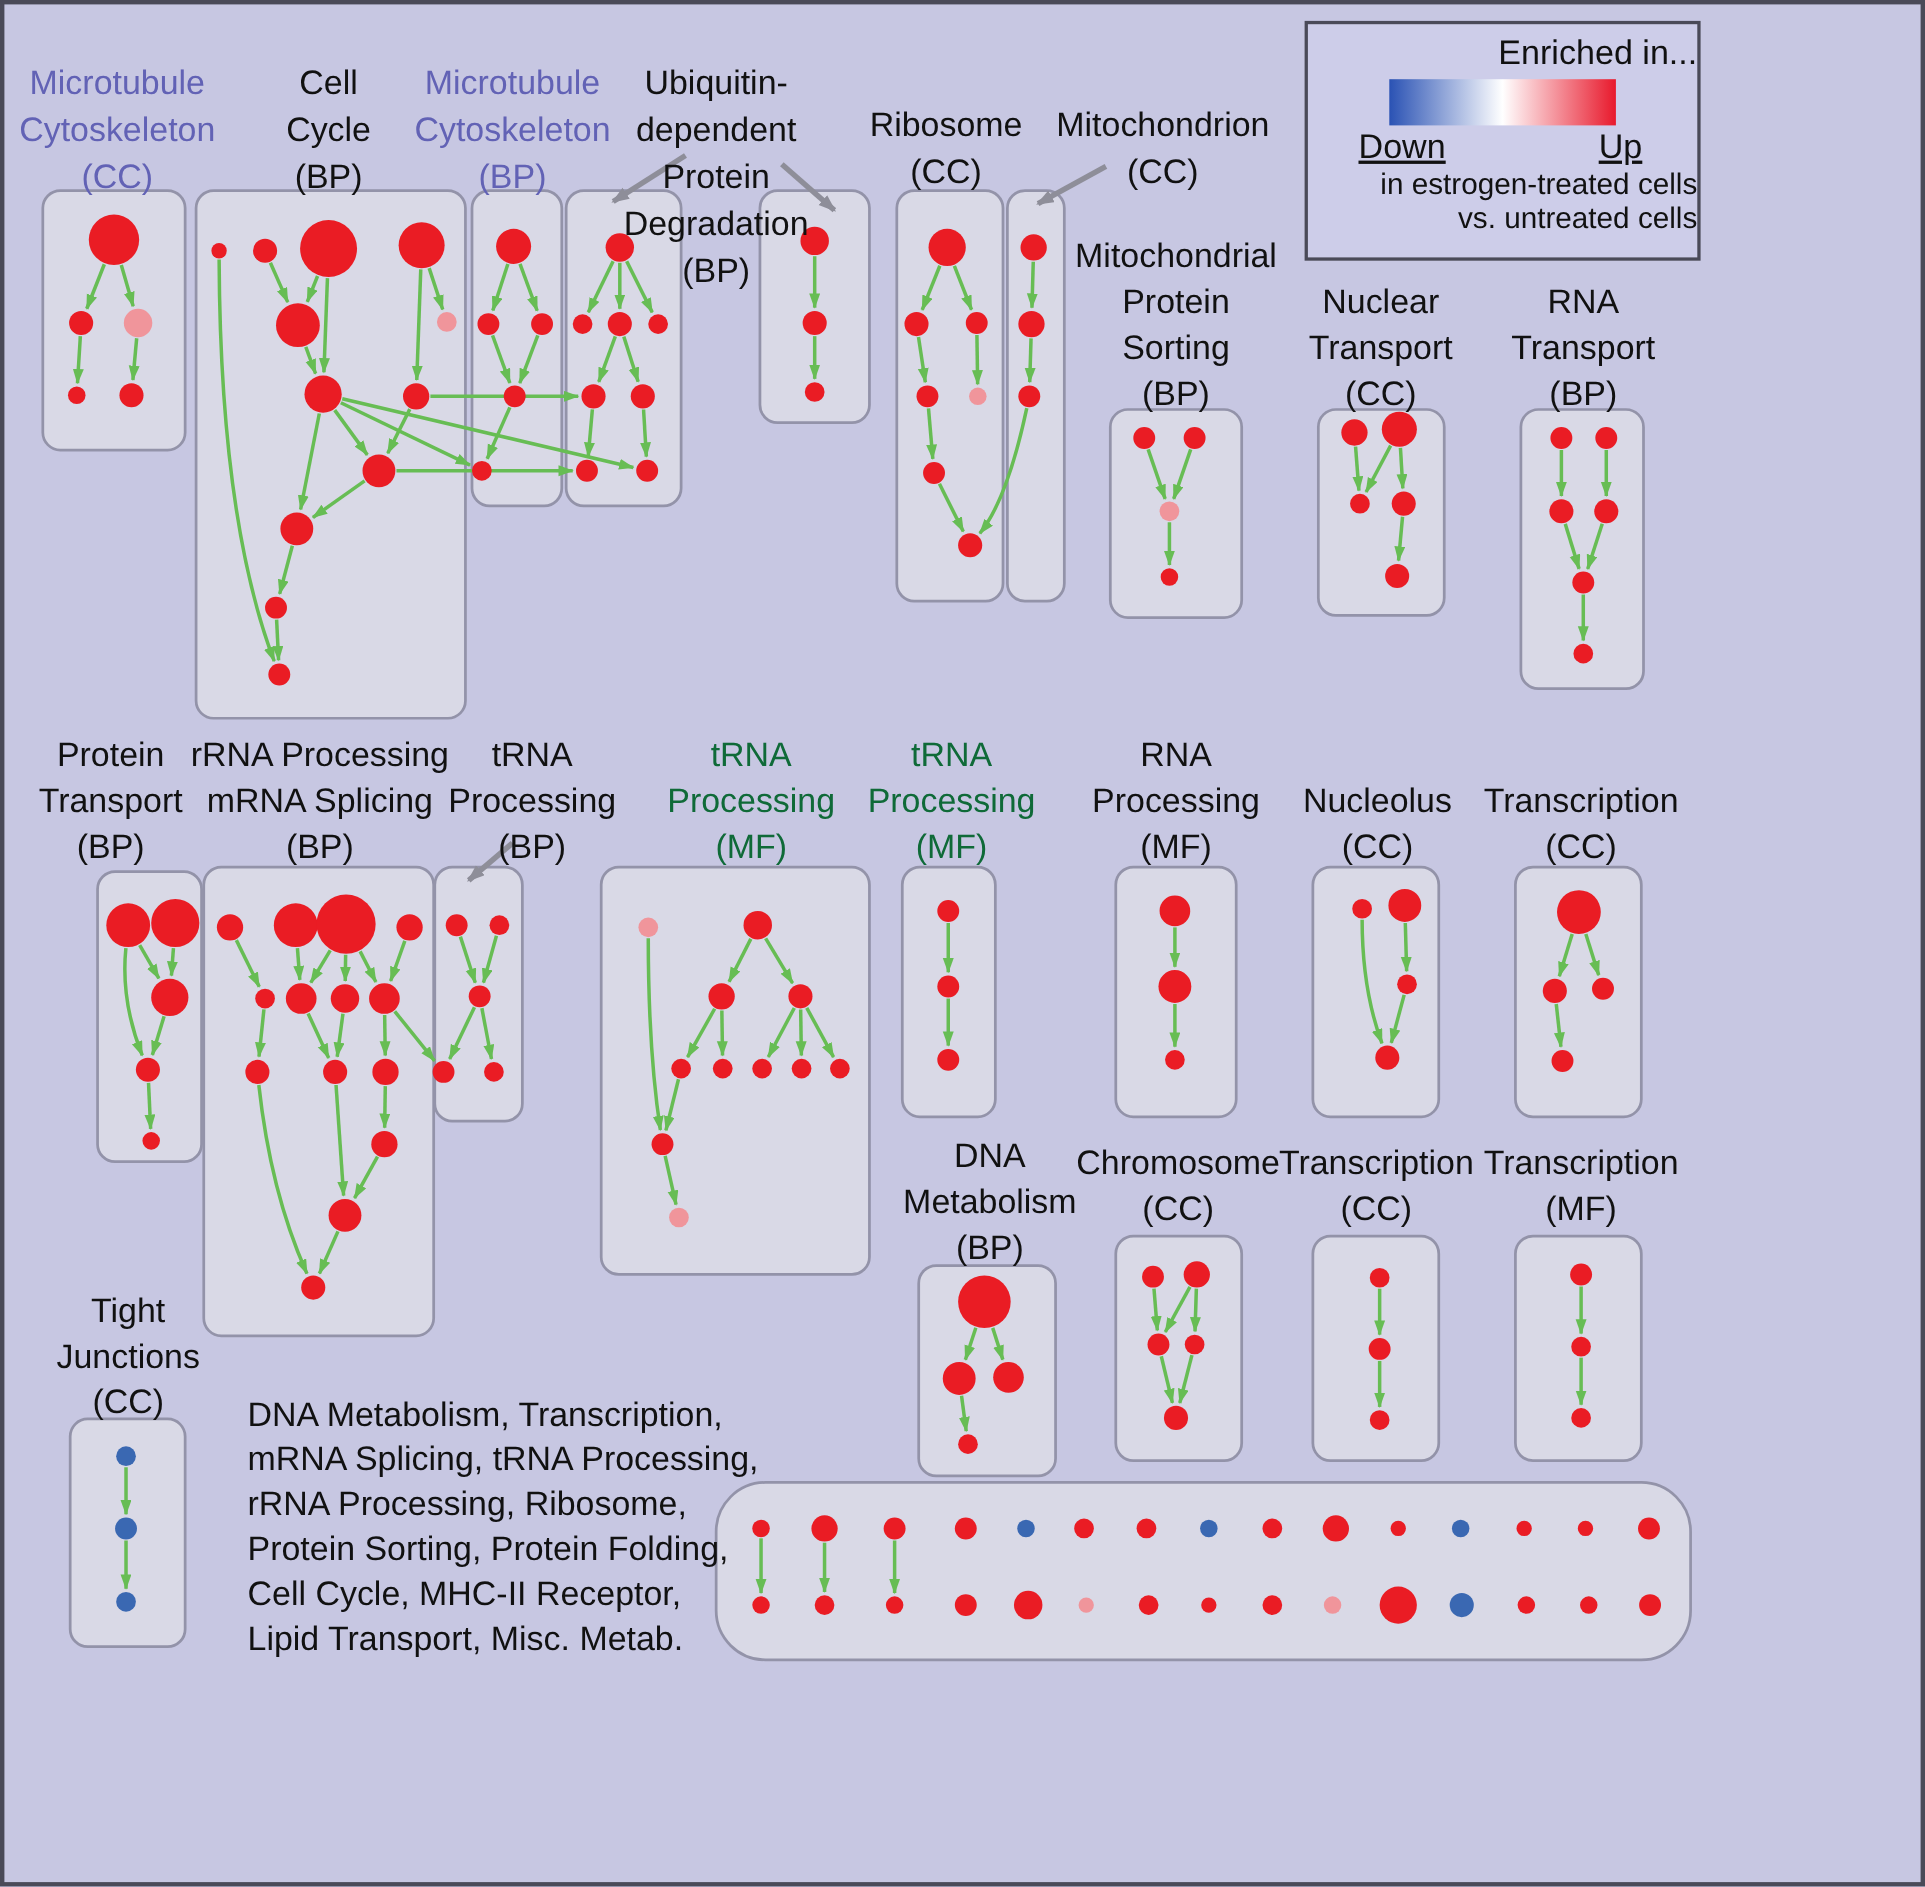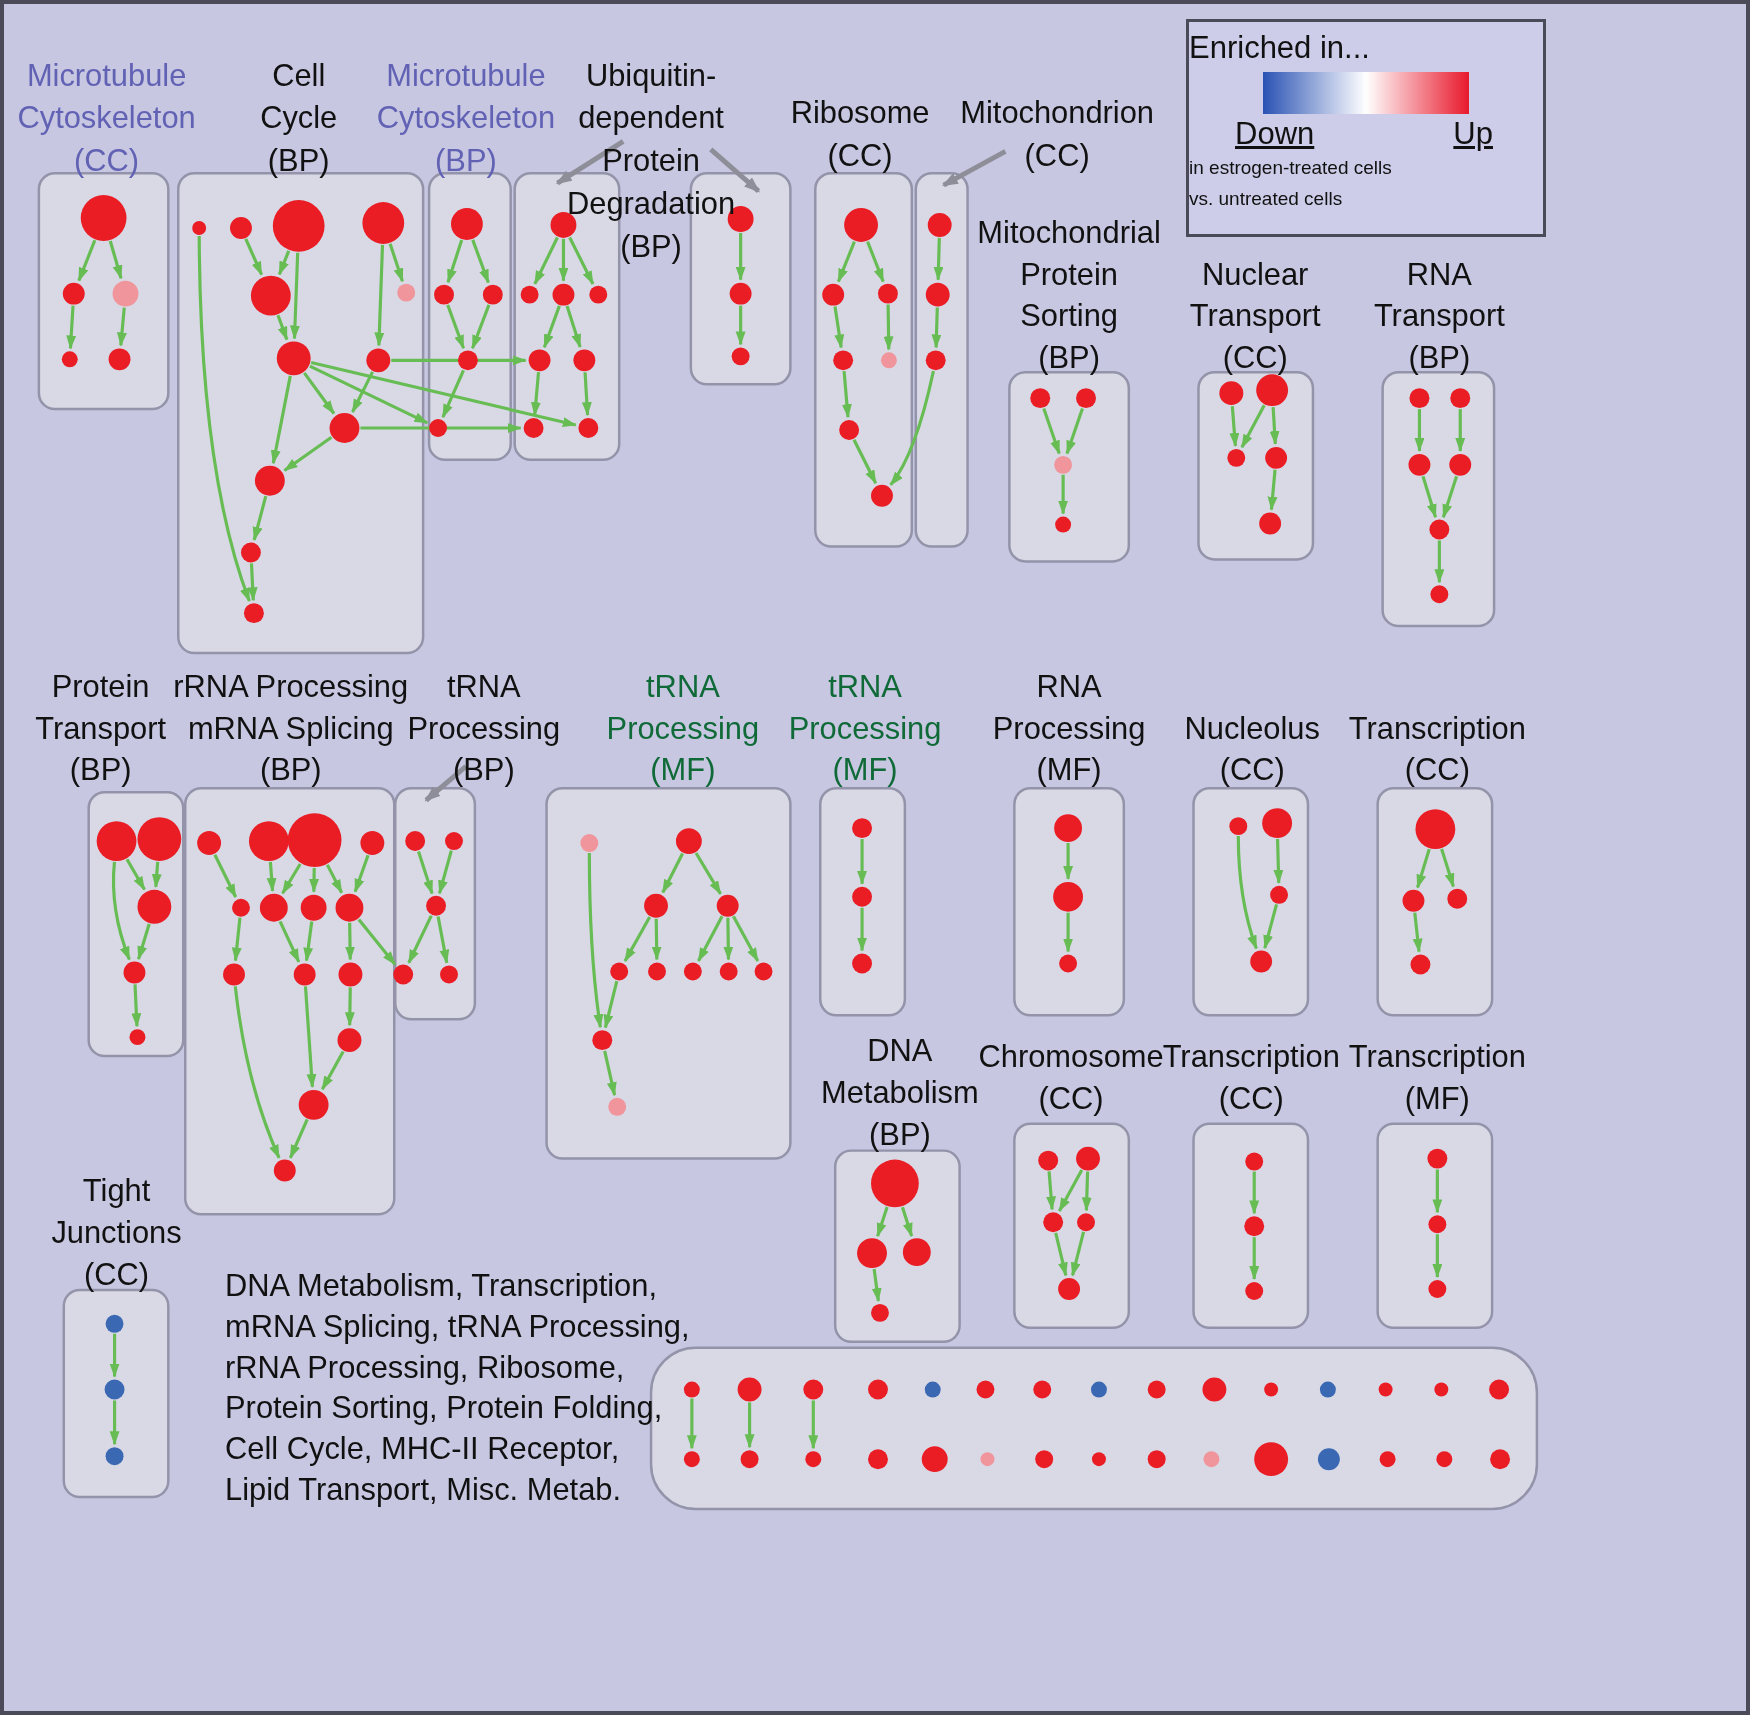--- a/index.html
+++ b/index.html
@@ -11,24 +11,24 @@
     font-family:"Liberation Sans", sans-serif;
     overflow:hidden;
   }
   .figure svg { position:absolute; left:0; top:0; width:100%; height:100%; }
   svg text { font-family:"Liberation Sans", sans-serif; }
   .legend {
     position:absolute; left:1182px; top:15px; width:360px; height:218px;
     border:3px solid var(--frame,#4a4a58);
     background:#cdcde9; box-sizing:border-box;
   }
-  .legend-title { text-align:left; font-size:31px; color:#111; margin-top:8px; }
+  .legend-title { text-align:right; font-size:31px; color:#111; margin-top:8px; }
   .legend-bar { width:206px; height:42px; margin:6px auto 0 auto; }
   .legend-ud { display:flex; justify-content:space-between; padding:2px 50px 0 46px; font-size:31px; color:#111;text-decoration:underline; }
-  .legend-sub { text-align:left; font-size:19px; line-height:31px; color:#111; }
+  .legend-sub { text-align:right; font-size:27px; line-height:31px; color:#111; }
 </style>
 </head>
 <body>
 
 <div class="figure">
   <svg id="net" viewBox="0 0 1750 1715" aria-hidden="false">
     <defs>
       <marker id="ah-edge" markerUnits="userSpaceOnUse" markerWidth="16" markerHeight="12" refX="13" refY="5" orient="auto">
         <path d="M0,0 L14,5 L0,10 Z" fill="#67bd54"></path>
       </marker>

